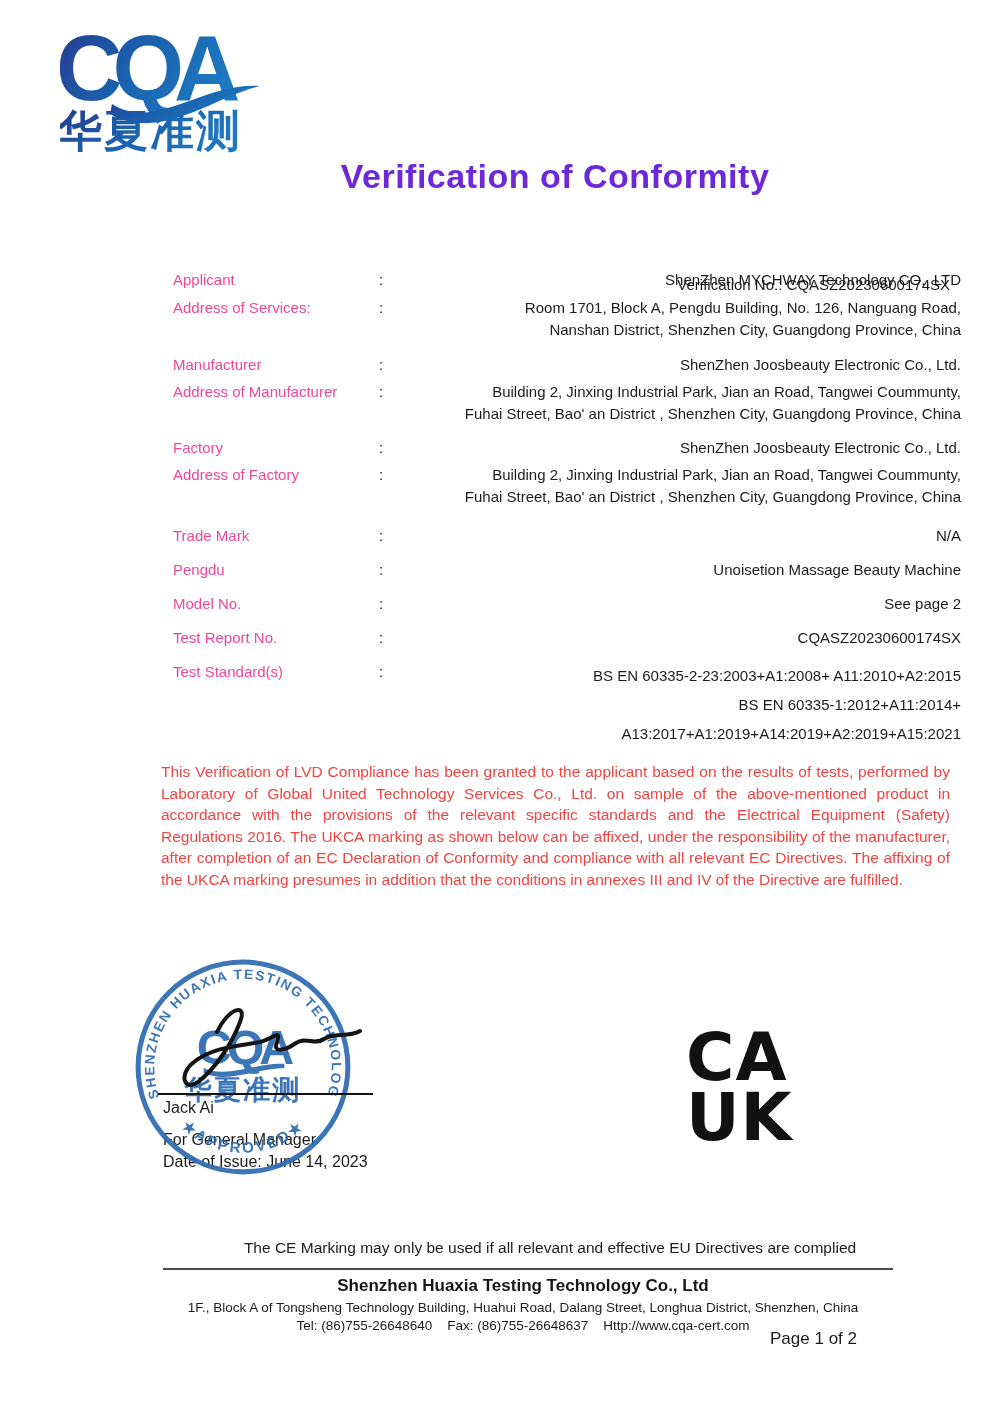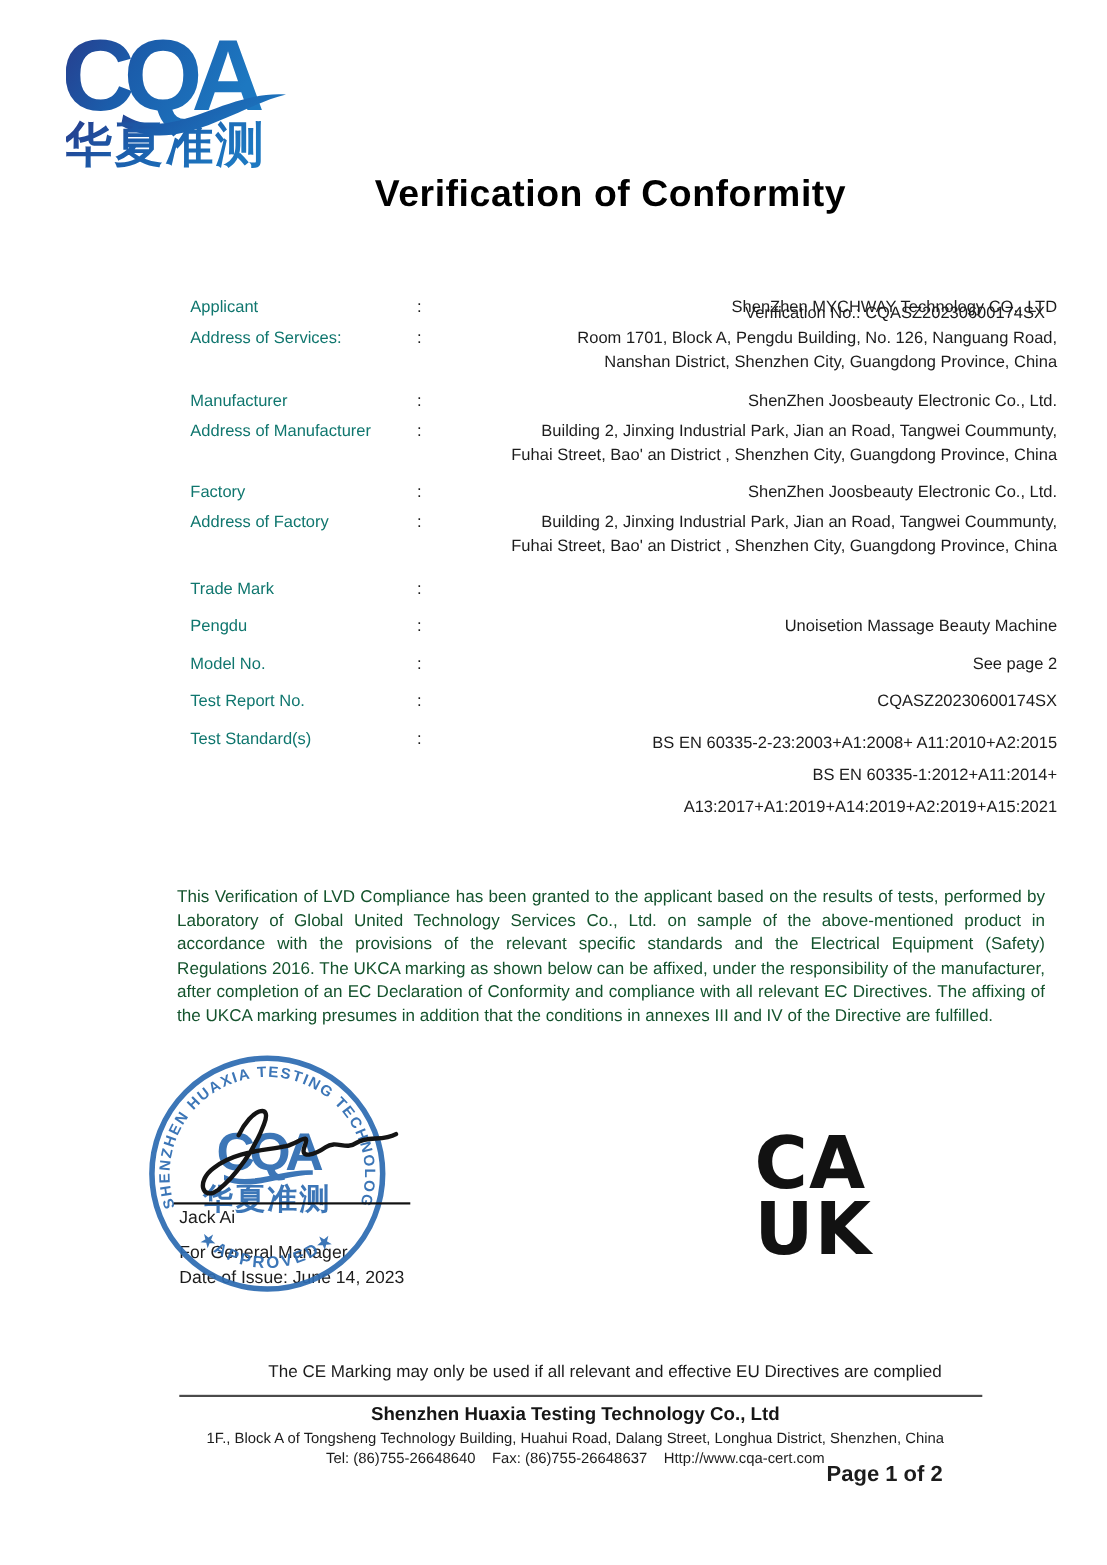--- a/index.html
+++ b/index.html
@@ -3,52 +3,52 @@
 <meta charset="utf-8">
 <style>
   html,body{margin:0;padding:0;background:#ffffff;}
   .page{
     position:relative;width:1006px;height:1423px;background:#ffffff;
     font-family:"Liberation Sans",sans-serif;color:#1c1c1c;overflow:hidden;
   }
   .logo{position:absolute;left:60px;top:24px;}
   .doc-title{
     position:absolute;left:160px;top:157px;width:790px;text-align:center;
-    font-size:34px;font-weight:bold;color:#000000;letter-spacing:.5px;
+    font-size:34px;font-weight:bold;color:#6d28d9;letter-spacing:.5px;
   }
   .verno{
     position:absolute;left:160px;top:236px;width:790px;text-align:right;font-size:15px;margin-top:40px;
   }
   .fields{position:absolute;left:173px;top:269px;width:788px;font-size:15px;}
   .frow{display:grid;grid-template-columns:206px 26px 1fr;line-height:22px;}
-  .flabel{color:#0f766e;}
+  .flabel{color:#ec4899;}
   .fcolon{text-align:left;}
   .fval{white-space:pre-line;text-align:right;}
   .frow.standards .fval{line-height:29px;}
   .statement{
-    position:absolute;left:161px;top:805px;width:789px;
-    font-size:15.5px;line-height:21.6px;text-align:justify;color:#14532d;
+    position:absolute;left:161px;top:761px;width:789px;
+    font-size:15.5px;line-height:21.6px;text-align:justify;color:#ef4444;
   }
   .sig-line{position:absolute;left:158px;top:1093px;width:215px;height:2px;background:#111;z-index:3;}
   .sig-name{position:absolute;left:163px;top:1099px;font-size:16px;z-index:1;}
   .sig-title{position:absolute;left:163px;top:1131px;font-size:16px;z-index:1;}
   .sig-date{position:absolute;left:163px;top:1153px;font-size:16px;z-index:1;}
   .stamp{position:absolute;left:131px;top:951px;z-index:2;opacity:.93;}
   .signature{position:absolute;left:172px;top:1000px;z-index:4;}
   .ukca{
     position:absolute;left:686px;top:1028px;z-index:1;color:#121212;
     font-family:"DejaVu Sans",sans-serif;font-weight:bold;font-size:66px;line-height:60px;letter-spacing:1px;
   }
   .ce-note{position:absolute;left:160px;top:1239px;width:780px;text-align:center;font-size:15.5px;}
   .footer-line{position:absolute;left:163px;top:1268px;width:730px;height:0;border-top:2px solid #4a4a4a;}
   .footer{position:absolute;left:123px;top:1276px;width:800px;text-align:center;}
   .footer-company{font-size:17px;font-weight:bold;margin-bottom:4px;color:#161616;}
   .footer-address{font-size:13.5px;margin-bottom:3px;}
   .footer-contact{font-size:13.5px;white-space:pre;}
-  .page-no{position:absolute;right:149px;top:1329px;font-size:20px;font-weight:bold;}
+  .page-no{position:absolute;right:149px;top:1329px;font-size:17px;font-weight:normal;}
   .cjk{font-family:"DejaVu Sans",sans-serif;}
 </style>
 </head>
 <body>
 
 <div class="page">
 
   <div class="logo">
     <svg width="205" height="132" viewBox="0 0 205 132">
       <defs>
@@ -102,20 +102,21 @@
     </div>
     <div class="frow" style="margin-bottom:17px">
       <span class="flabel">Address of Factory</span>
       <span class="fcolon">:</span>
       <span class="fval">Building 2, Jinxing Industrial Park, Jian an Road, Tangwei Coummunty,
 Fuhai Street, Bao' an District , Shenzhen City, Guangdong Province, China</span>
     </div>
     <div class="frow" style="margin-bottom:12px">
       <span class="flabel">Trade Mark</span>
       <span class="fcolon">:</span>
+      <span class="fval">N/A</span>
     </div>
     <div class="frow" style="margin-bottom:12px">
       <span class="flabel">Pengdu</span>
       <span class="fcolon">:</span>
       <span class="fval">Unoisetion Massage Beauty Machine</span>
     </div>
     <div class="frow" style="margin-bottom:12px">
       <span class="flabel">Model No.</span>
       <span class="fcolon">:</span>
       <span class="fval">See page 2</span>

